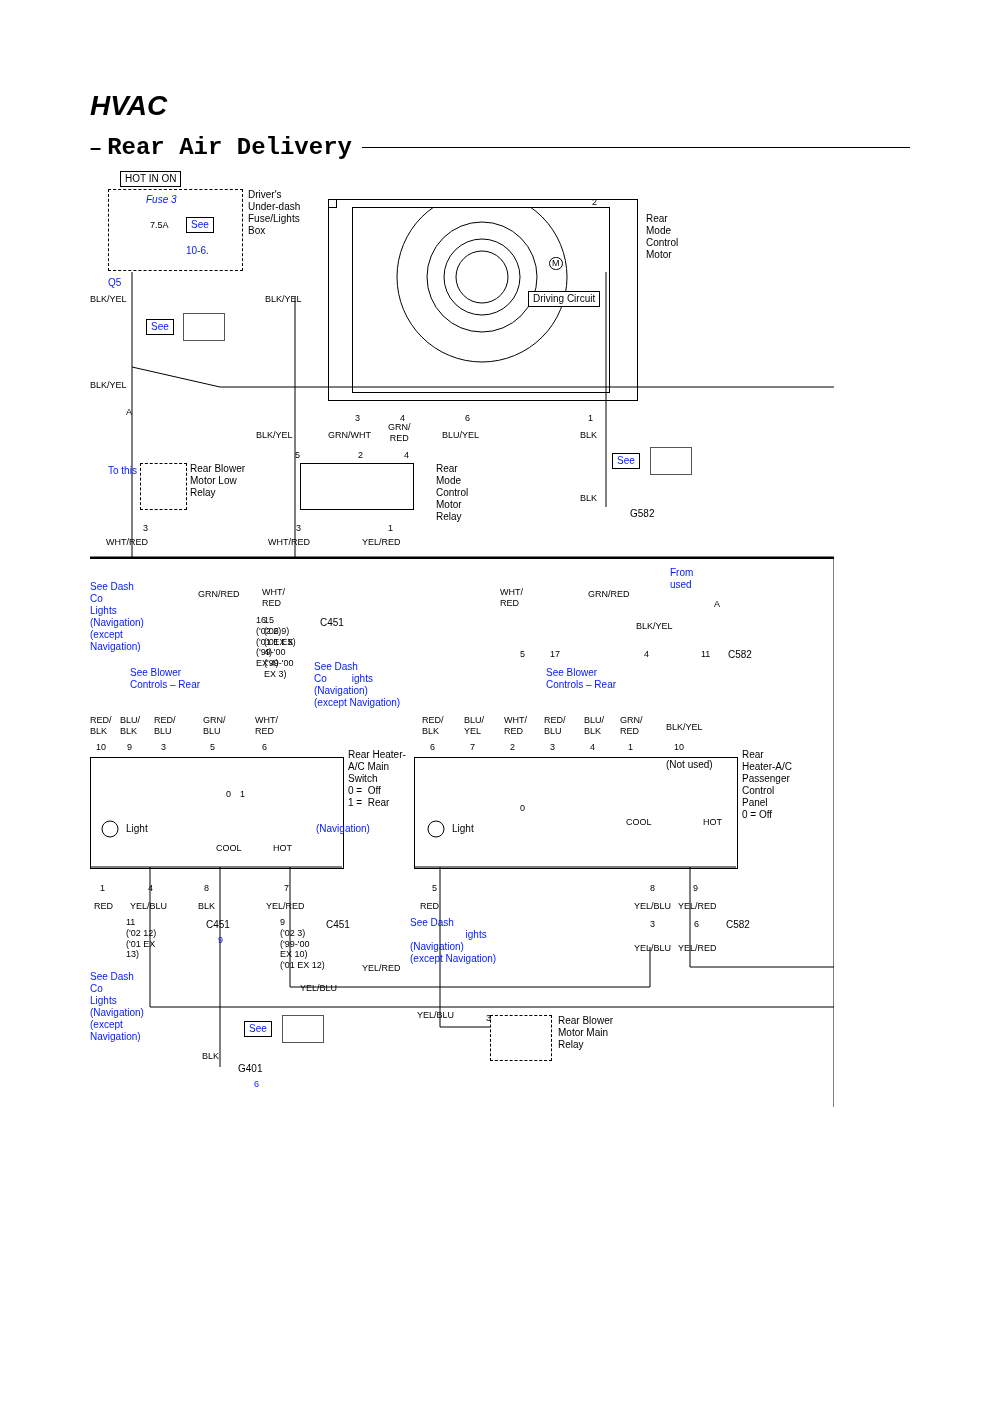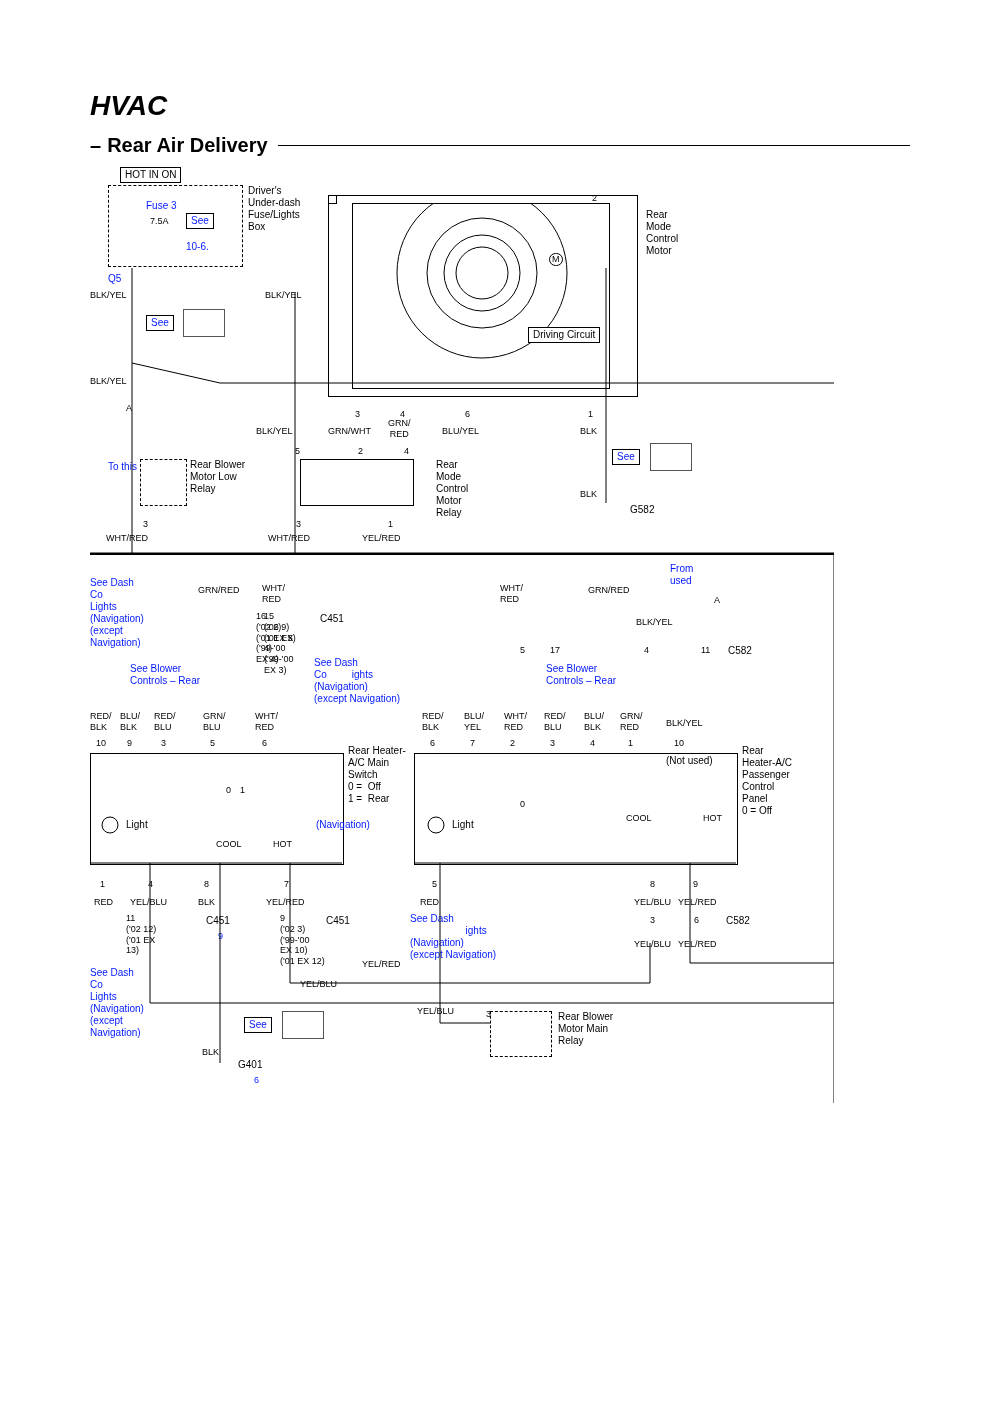--- a/index.html
+++ b/index.html
@@ -28,22 +28,23 @@
     display: flex;
     align-items: center;
     margin-bottom: 6px;
   }
   .h2-dash {
     font-size: 20px;
     font-weight: bold;
     margin-right: 6px;
   }
   .h2 {
-    font-size: 20px;
+    font-size: 24px;
     font-weight: bold;
+    font-family: Liberation Mono, monospace;
   }
   .h2-line {
     flex: 1;
     border-top: 1px solid #000;
     margin-left: 10px;
   }
   .diagram {
     position: relative;
     width: 100%;
     height: 950px;
@@ -75,21 +76,21 @@
   <div class="h2-row">
     <span class="h2-dash">–</span>
     <span class="h2">Rear Air Delivery</span>
     <span class="h2-line"></span>
   </div>
 
   <div class="diagram">
 
     <div class="abs box small" style="left:30px; top:4px;">HOT IN ON</div>
     <div class="abs dashed" style="left:18px; top:22px; width:133px; height:80px;"></div>
-    <div class="abs link small" style="left:56px; top:37px;">Fuse 3</div>
+    <div class="abs link small" style="left:56px; top:27px;font-style:italic;">Fuse 3</div>
     <div class="abs tiny" style="left:60px; top:53px;">7.5A</div>
     <div class="abs box link small" style="left:96px; top:50px;">See</div>
     <div class="abs link small" style="left:96px; top:78px;">10-6.</div>
     <div class="abs small" style="left:158px; top:22px; white-space:pre;">Driver's
 Under-dash
 Fuse/Lights
 Box</div>
 
     <div class="abs link small" style="left:18px; top:110px;">Q5</div>
     <div class="abs tiny" style="left:0px; top:127px;">BLK/YEL</div>
@@ -106,21 +107,21 @@
     <div class="abs" style="left:238px; top:32px; width:8px; height:8px; border-right:1px solid #000; border-bottom:1px solid #000;"></div>
     <div class="abs" style="left:262px; top:40px; width:256px; height:184px; border:1px solid #000;"></div>
 
     <svg class="abs" style="left:262px; top:40px;" width="256" height="184">
       <circle cx="130" cy="70" r="85" fill="none" stroke="#000"></circle>
       <circle cx="130" cy="70" r="55" fill="none" stroke="#000"></circle>
       <circle cx="130" cy="70" r="38" fill="none" stroke="#000"></circle>
       <circle cx="130" cy="70" r="26" fill="none" stroke="#000"></circle>
     </svg>
     <div class="abs tiny" style="left:459px; top:90px; border:1px solid #000; border-radius:8px; padding:0 2px;">M</div>
-    <div class="abs box small" style="left:438px; top:124px;margin-top:40px;">Driving Circuit</div>
+    <div class="abs box small" style="left:438px; top:124px;">Driving Circuit</div>
 
     <div class="abs small" style="left:556px; top:46px; white-space:pre;">Rear
 Mode
 Control
 Motor</div>
     <div class="abs tiny" style="left:502px; top:30px;">2</div>
 
     <div class="abs tiny" style="left:175px; top:127px;">BLK/YEL</div>
 
     <div class="abs tiny" style="left:265px; top:246px;">3</div>

